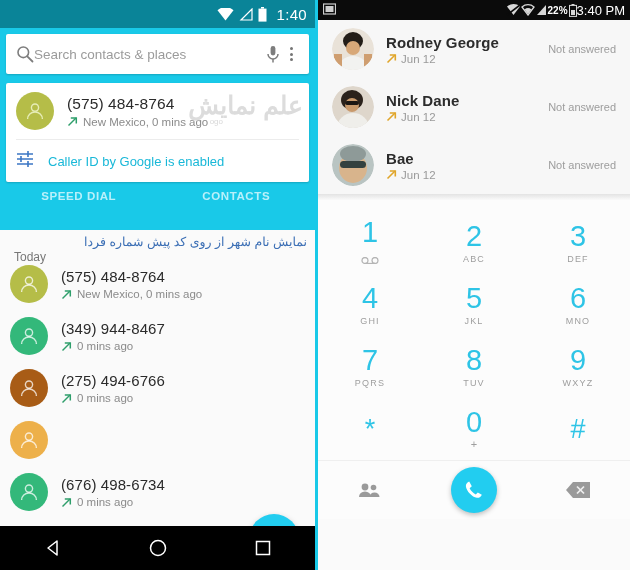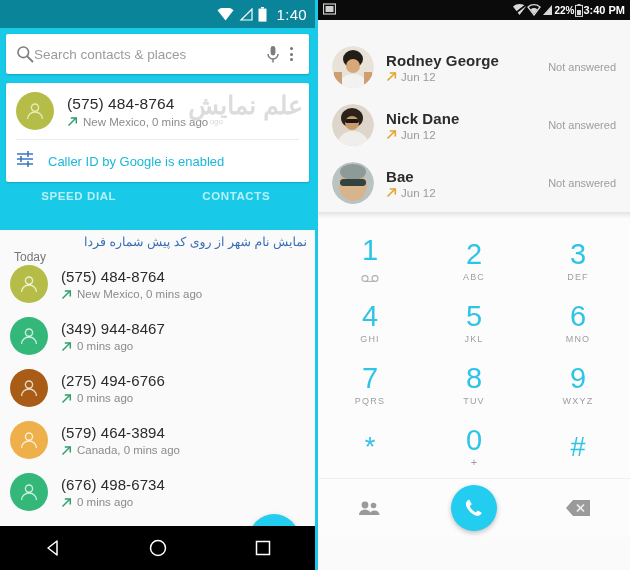--- a/index.html
+++ b/index.html
@@ -58,26 +58,26 @@
   .dgrid{display:grid;grid-template-columns:repeat(3,4px);grid-gap:3.5px;justify-content:center;}
   .dgrid i{width:4px;height:4px;background:#fff;border-radius:1px;display:block;}
   .dgrid i.last{grid-column:2;}
 
   
   .navbar{position:absolute;left:0;bottom:0;width:315px;height:44px;background:#000;display:flex;align-items:center;justify-content:space-around;}
   .navbar div{cursor:pointer;display:flex;align-items:center;justify-content:center;}
 
   
   .r-status{height:20px;background:#0b0b0b;display:flex;align-items:center;justify-content:space-between;padding:0 5px;box-sizing:border-box;}
-  .r-clock{color:#fff;font-size:11px;font-weight:bold;}
+  .r-clock{color:#fff;font-size:13px;font-weight:normal;}
   .r-pct{color:#fff;font-size:10px;font-weight:bold;margin:0 1px;}
   .r-icons{display:flex;align-items:center;gap:0;}
 
   
-  .r-list{background:#f7f7f7;padding-top:18px;}
+  .r-list{background:#f7f7f7;padding-top:0;}
   .r-row{display:flex;align-items:center;padding:8px 10px 8px 14px;cursor:pointer;}
   .photo{width:42px;height:42px;border-radius:50%;flex:none;overflow:hidden;position:relative;}
   .r-mid{flex:1;margin-left:12px;}
   .r-name{font-size:15px;color:#2c2c2c;font-weight:bold;letter-spacing:.1px;}
   .r-sub{display:flex;align-items:center;margin-top:2px;}
   .r-sub span{font-size:11.5px;color:#9a9a9a;margin-left:4px;}
   .r-stat{font-size:11px;color:#9d9d9d;margin-right:4px;}
 
   .r-shadow{height:6px;background:linear-gradient(#e3e3e3,#fafafa);}
 
@@ -248,30 +248,20 @@
                 <span>0 mins ago</span>
               </div>
             </div>
           </div>
           <div class="row">
             <div class="av" style="background:#edb04a">
               <svg width="22" height="22" viewBox="0 0 22 22">
                 <circle cx="11" cy="7.6" r="3.6" fill="none" stroke="rgba(255,255,255,.75)" stroke-width="1.4"></circle>
                 <path d="M3.6 19 a7.4 7 0 0 1 14.8 0" fill="none" stroke="rgba(255,255,255,.75)" stroke-width="1.4"></path>
               </svg>
-            </div>
-            <div class="call-txt">
-              <div class="call-num">(579) 464-3894</div>
-              <div class="call-sub">
-                <svg width="11" height="11" viewBox="0 0 11 11">
-                  <line x1="1.5" y1="9.5" x2="9" y2="2" stroke="#2e9e6b" stroke-width="1.5"></line>
-                  <polyline points="3.8,2 9.3,2 9.3,7.5" fill="none" stroke="#2e9e6b" stroke-width="1.5"></polyline>
-                </svg>
-                <span>Canada, 0 mins ago</span>
-              </div>
             </div>
           </div>
           <div class="row">
             <div class="av" style="background:#33b87a">
               <svg width="22" height="22" viewBox="0 0 22 22">
                 <circle cx="11" cy="7.6" r="3.6" fill="none" stroke="rgba(255,255,255,.75)" stroke-width="1.4"></circle>
                 <path d="M3.6 19 a7.4 7 0 0 1 14.8 0" fill="none" stroke="rgba(255,255,255,.75)" stroke-width="1.4"></path>
               </svg>
             </div>
             <div class="call-txt">

